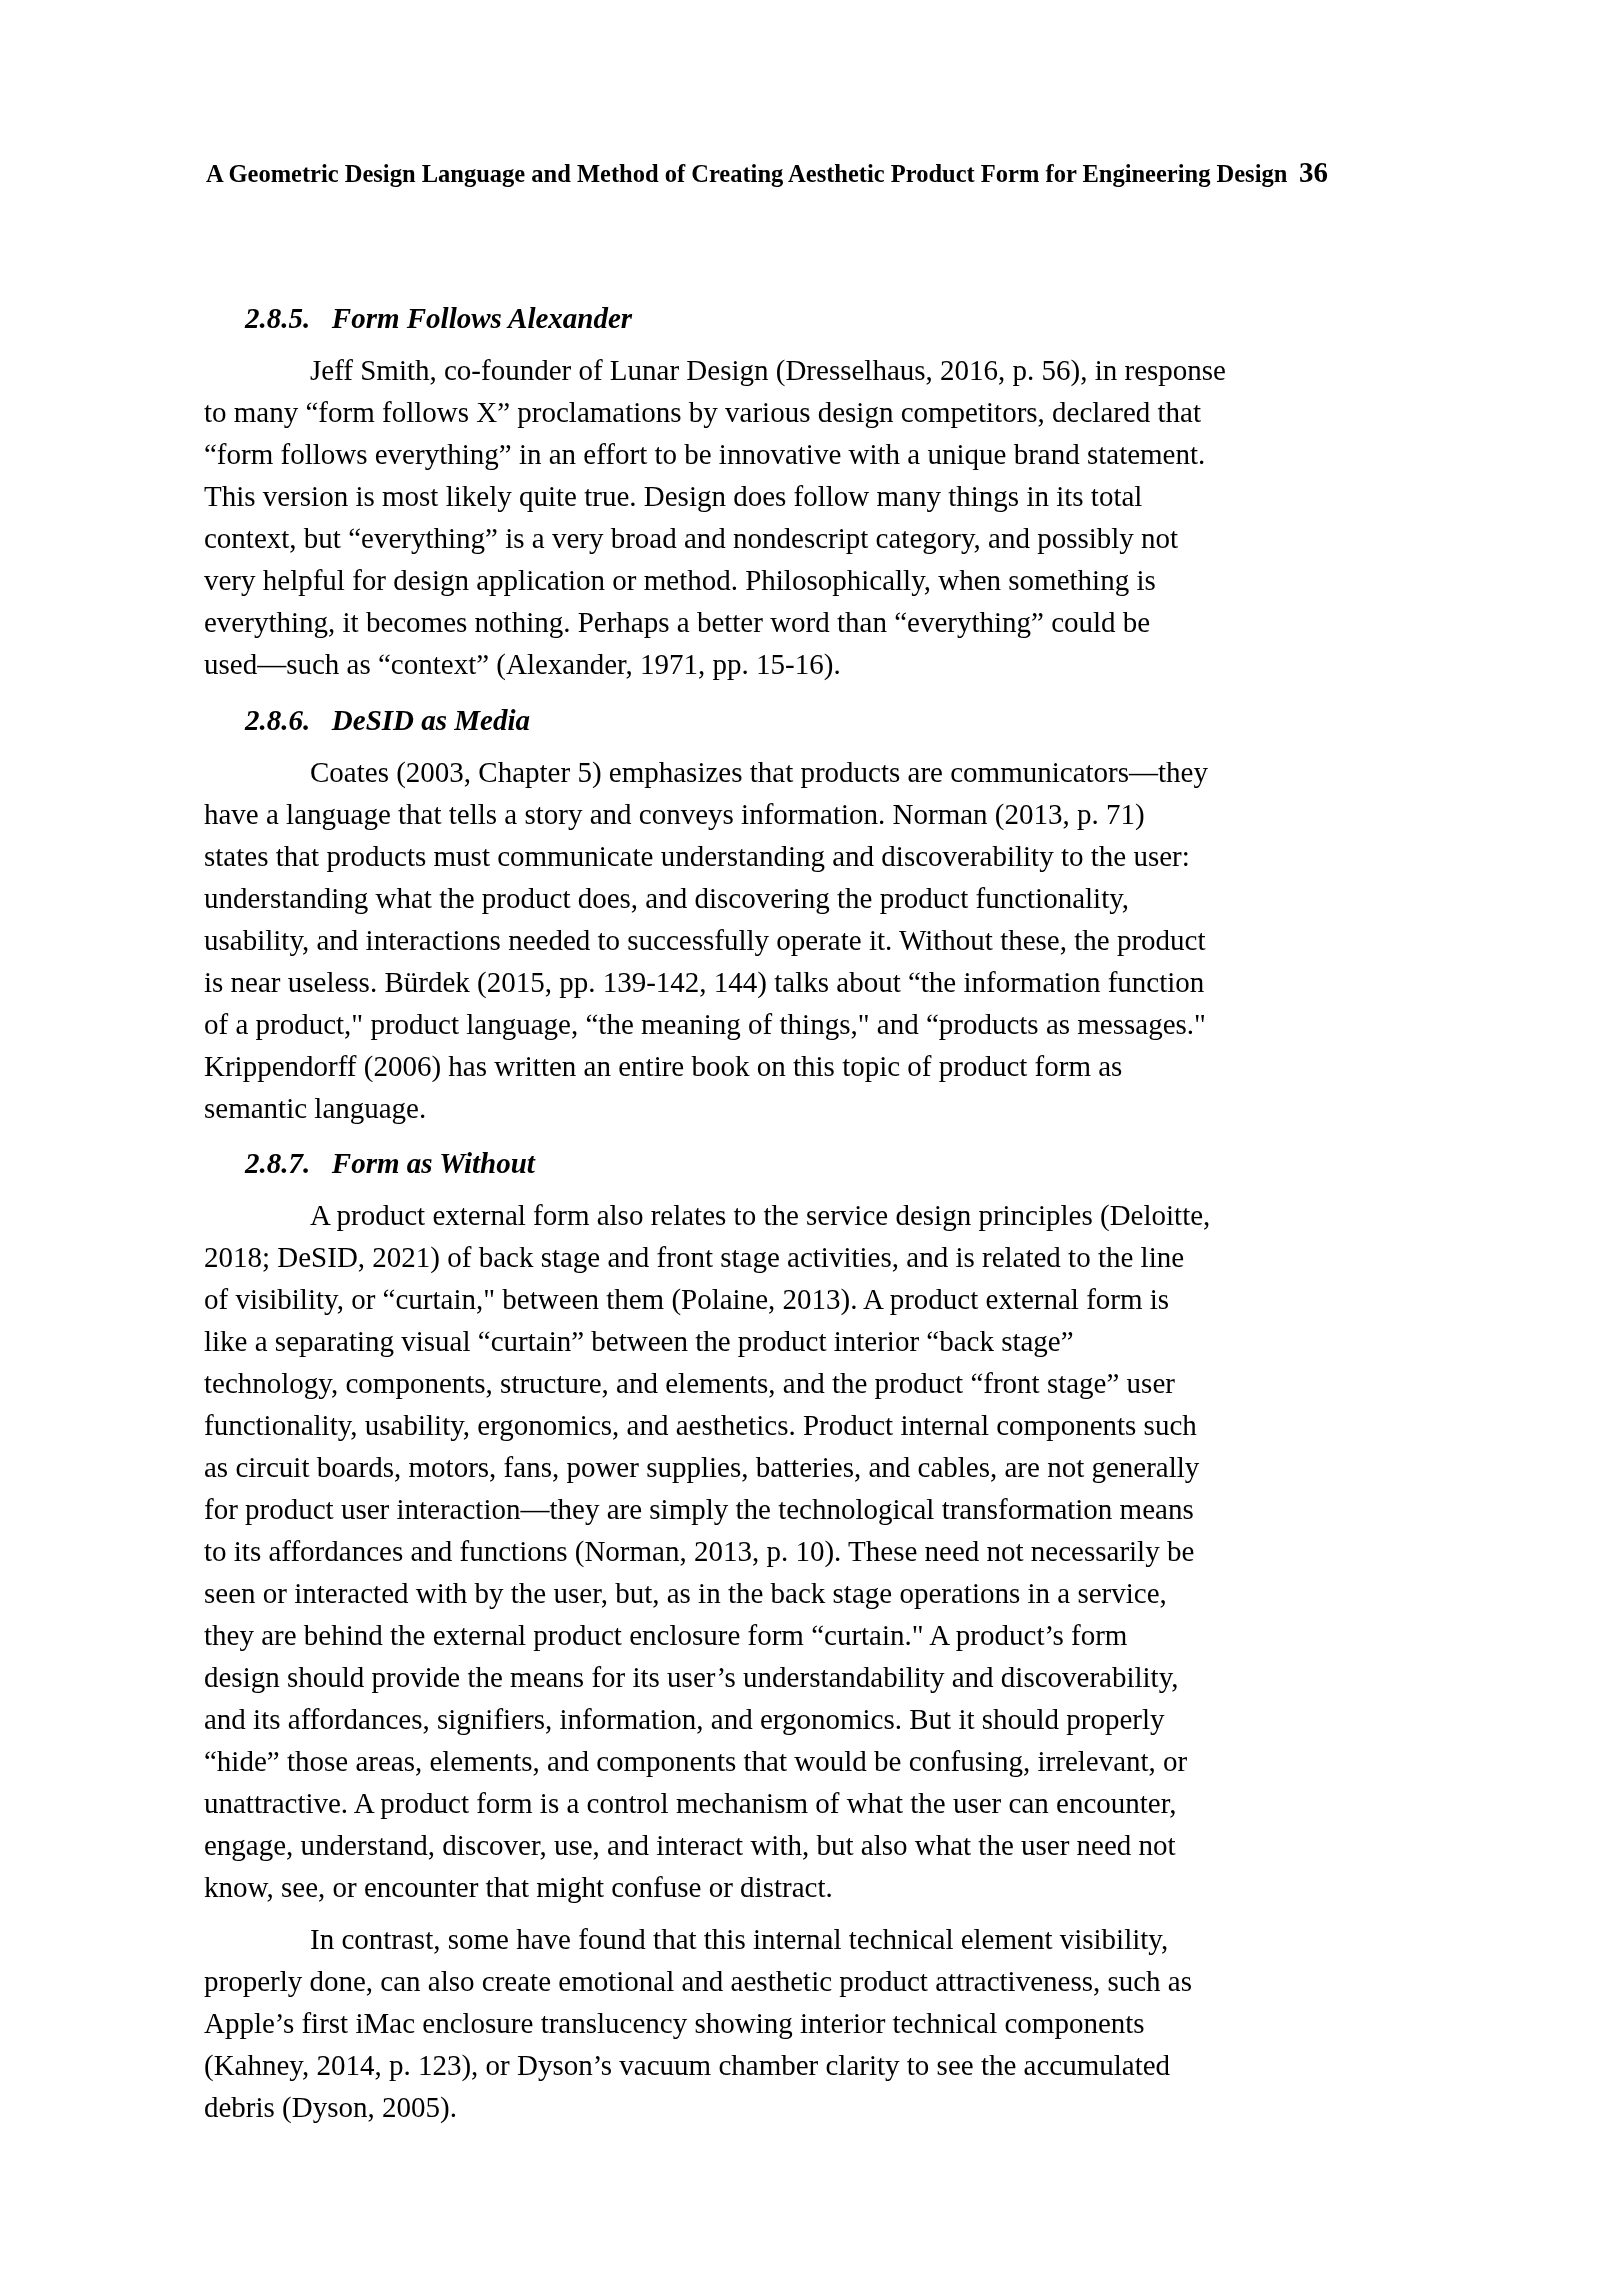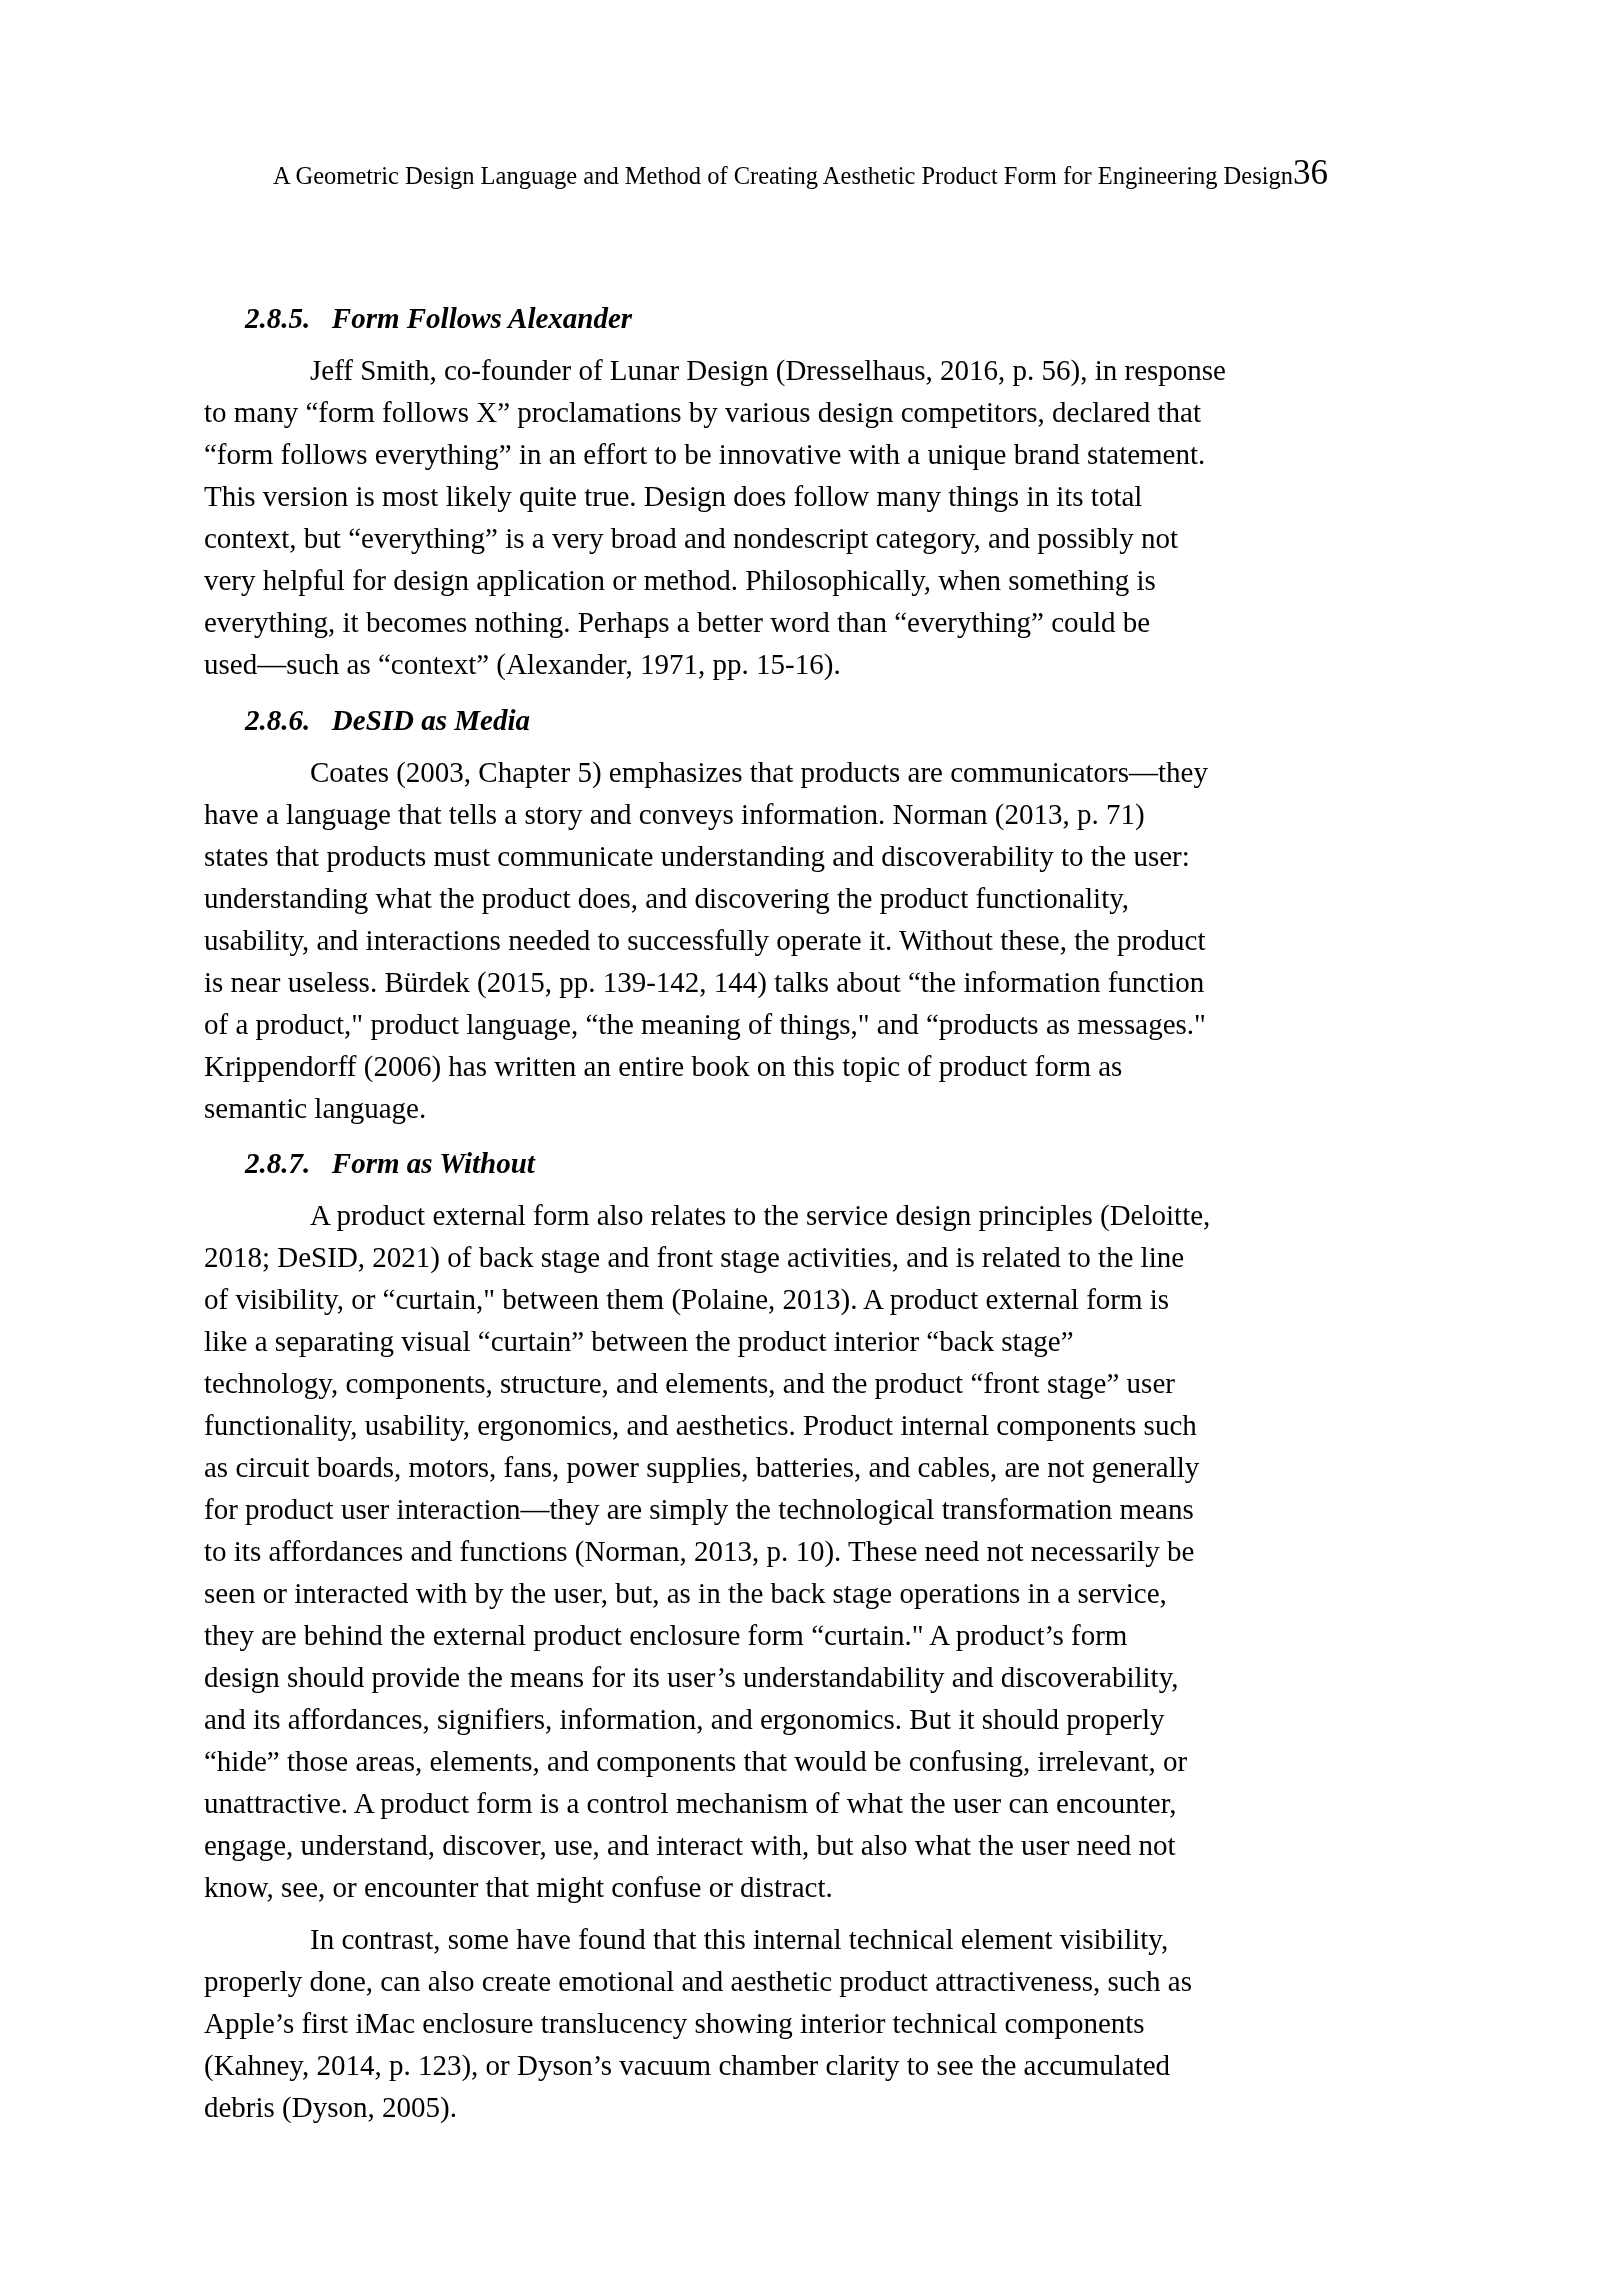--- a/index.html
+++ b/index.html
@@ -15,28 +15,29 @@
     font-family: "Liberation Serif", serif;
     color: #000000;
     overflow: hidden;
   }
   .running-header {
     position: absolute;
     top: 155px;
     left: 206px;
     width: 1122px;
     display: flex;
-    justify-content: flex-end;
+    justify-content: space-between;
     align-items: baseline;
     font-size: 24.5px;
     line-height: 35px;
     white-space: nowrap;
+    font-weight: bold;
   }
   .running-header .pageno {
-    font-size: 35px;
+    font-size: 29px;
   }
   .content {
     position: absolute;
     top: 297px;
     left: 194px;
     width: 1235px;
     font-size: 29px;
     line-height: 42px;
   }
   .section-heading {

